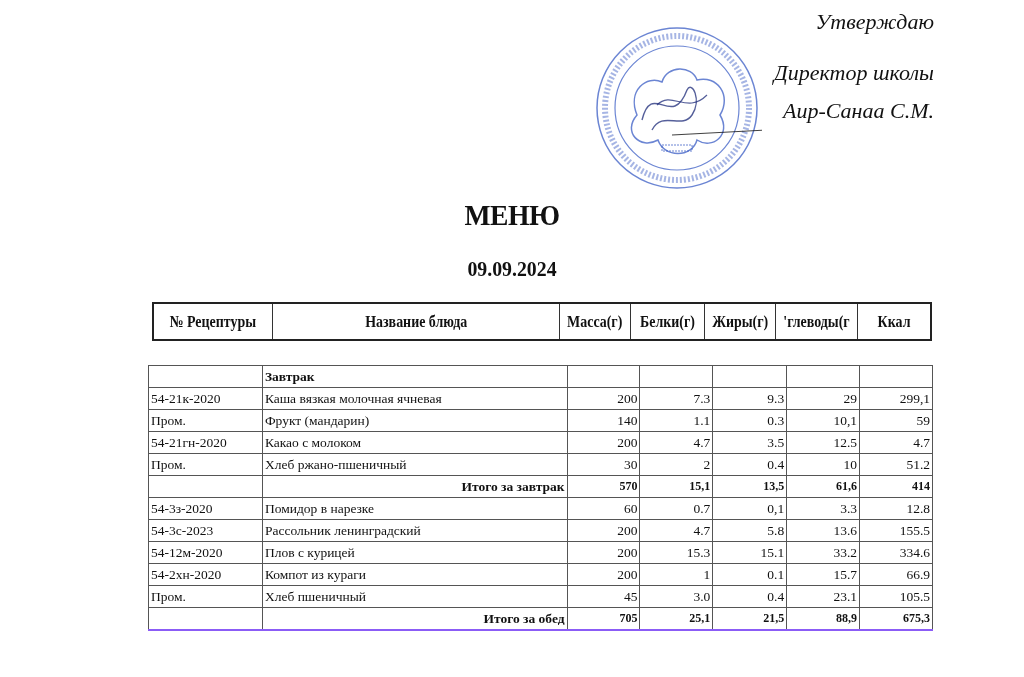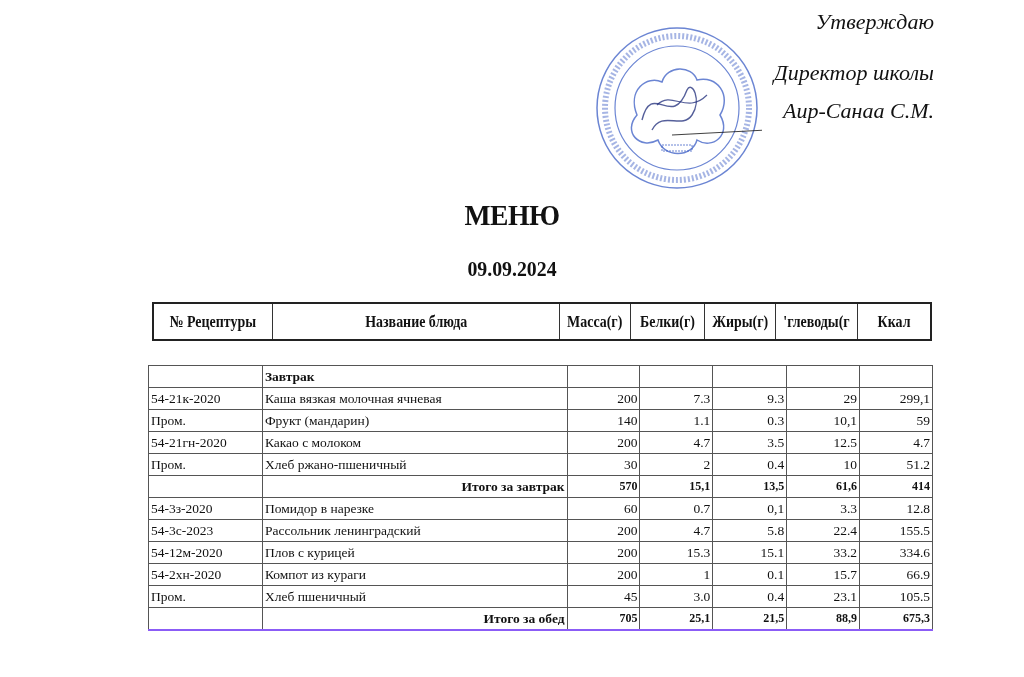--- a/index.html
+++ b/index.html
@@ -145,21 +145,21 @@
         <td class="num">0,1</td>
         <td class="num">3.3</td>
         <td class="num">12.8</td>
       </tr>
       <tr>
         <td>54-3с-2023</td>
         <td class="name">Рассольник ленинградский</td>
         <td class="num">200</td>
         <td class="num">4.7</td>
         <td class="num">5.8</td>
-        <td class="num">22.4</td>
+        <td class="num">13.6</td>
         <td class="num">155.5</td>
       </tr>
       <tr>
         <td>54-12м-2020</td>
         <td class="name">Плов с курицей</td>
         <td class="num">200</td>
         <td class="num">15.3</td>
         <td class="num">15.1</td>
         <td class="num">33.2</td>
         <td class="num">334.6</td>

